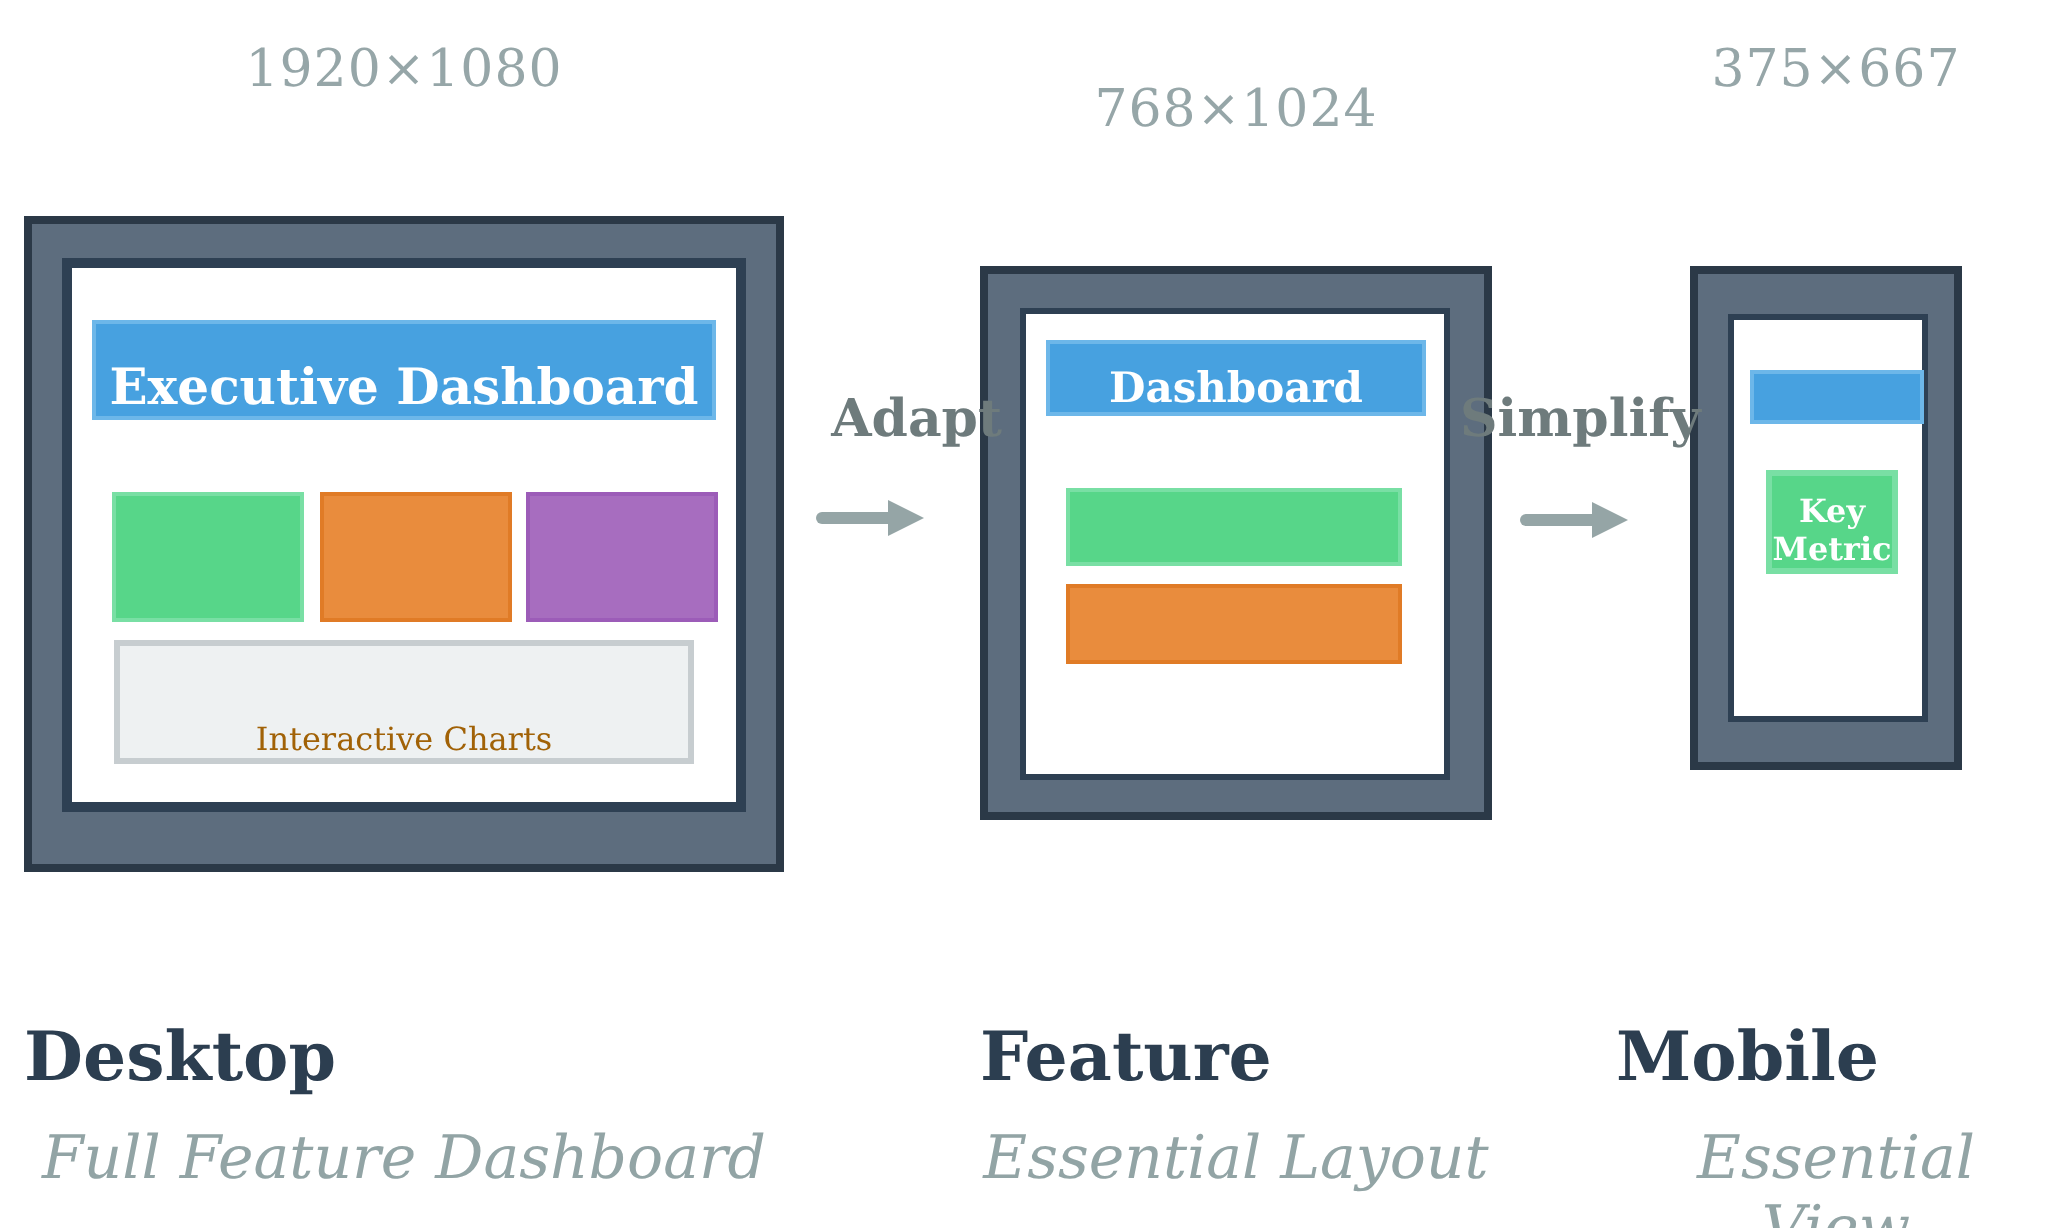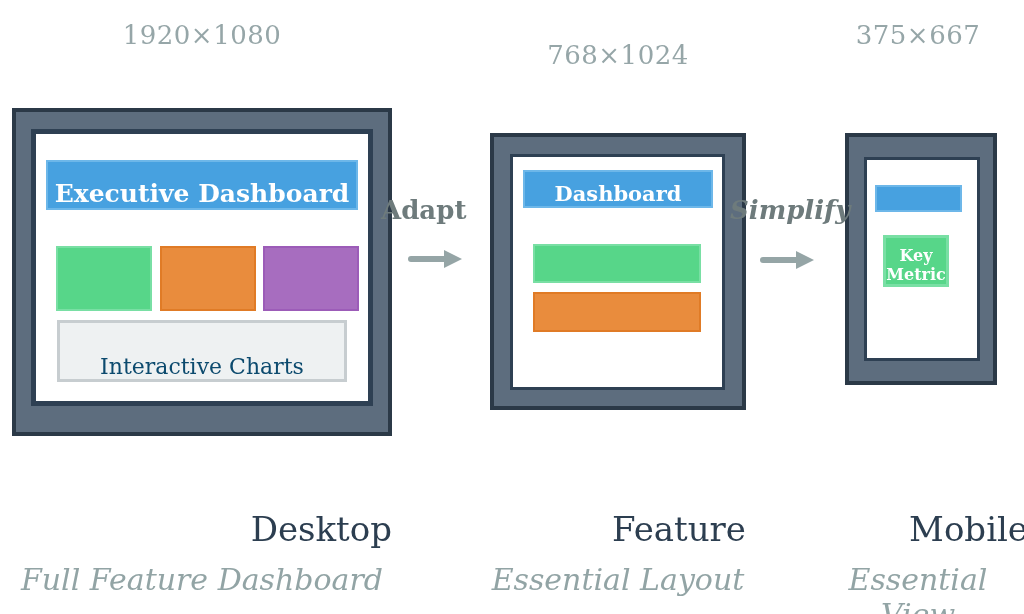--- a/index.html
+++ b/index.html
@@ -24,21 +24,21 @@
     background:#5d6d7e; border:4px solid #2b3947;
   }
   .screen { position:absolute; background:#ffffff; border-style:solid; border-color:#2e4053; }
 
   #device-desktop { left:12px; top:108px; width:380px; height:328px; }
   #screen-desktop { left:15px; right:15px; top:17px; bottom:26px; border-width:5px; }
 
   #device-tablet  { left:490px; top:133px; width:256px; height:277px; }
   #screen-tablet  { left:16px; right:17px; top:17px; bottom:16px; border-width:3px; }
 
-  #device-mobile  { left:845px; top:133px; width:152px; height:252px; }
+  #device-mobile  { left:845px; top:133px; width:136px; height:252px; }
   #screen-mobile  { left:15px; right:13px; top:20px; bottom:20px; border-width:3px; }
 
   
   .bar, .widget, .box {
     position:absolute; display:flex; align-items:flex-end; justify-content:center;
     text-align:center;
   }
   .blue   { background:#47a1e0; border:2px solid #6db7e9; }
   .green  { background:#57d689; border:2px solid #79dfa4; }
   .orange { background:#e98c3d; border:2px solid #e07b26; }
@@ -47,51 +47,51 @@
 
   
   #desktop-header { left:10px; top:26px; width:312px; height:50px; font-size:25px; }
   .dwidget { top:112px; width:96px; height:65px; }
   #dwidget-green  { left:20px; }
   #dwidget-orange { left:124px; }
   #dwidget-purple { left:227px; }
   #charts-box {
     left:21px; top:186px; width:290px; height:62px;
     background:#eef1f2; border:3px solid #c7cdd0;
-    color:#0c4a6e; font-size:22px;
+    color:#a16207; font-size:16px;
   }
 
   
   #tablet-header { left:10px; top:13px; width:190px; height:38px; font-size:21px; }
   #tablet-green  { left:20px; top:87px;  width:168px; height:39px; }
   #tablet-orange { left:20px; top:135px; width:168px; height:40px; }
 
   
   #mobile-blue  { left:8px;  top:25px; width:87px; height:27px; }
   #metric-box   {
     left:16px; top:75px; width:66px; height:52px;
     color:#ffffff; font-weight:bold; font-size:16px; line-height:19px;
     border-width:3px; overflow:visible; white-space:normal;
   }
 
   
   .arrow-label {
     position:absolute; top:195px; width:120px; z-index:6;
-    font-size:26px; font-weight:bold; color:#6e7b7c; text-align:left;
+    font-size:26px; font-weight:bold; color:#6e7b7c; text-align:right;
   }
   #adapt-label    { left:381px; }
-  #simplify-label { left:730px;font-style:italic; }
+  #simplify-label { left:730px; }
   .arrow-svg { position:absolute; z-index:6; }
   #adapt-arrow    { left:408px; top:248px; }
   #simplify-arrow { left:760px; top:249px; }
 
   
   .device-title {
     position:absolute; top:509px; z-index:2;
-    font-size:34px; font-weight:normal; color:#2c3e50; text-align:right;
+    font-size:34px; font-weight:bold; color:#2c3e50; text-align:left;
   }
   .device-subtitle {
     position:absolute; top:562px; z-index:2;
     font-size:30px; font-style:italic; color:#92a4a5; text-align:center;
   }
   #title-desktop, #sub-desktop { left:12px;  width:380px; }
   #title-tablet,  #sub-tablet  { left:490px; width:256px; }
   #title-mobile,  #sub-mobile  { left:808px; width:220px; }
 </style>
 </head>

